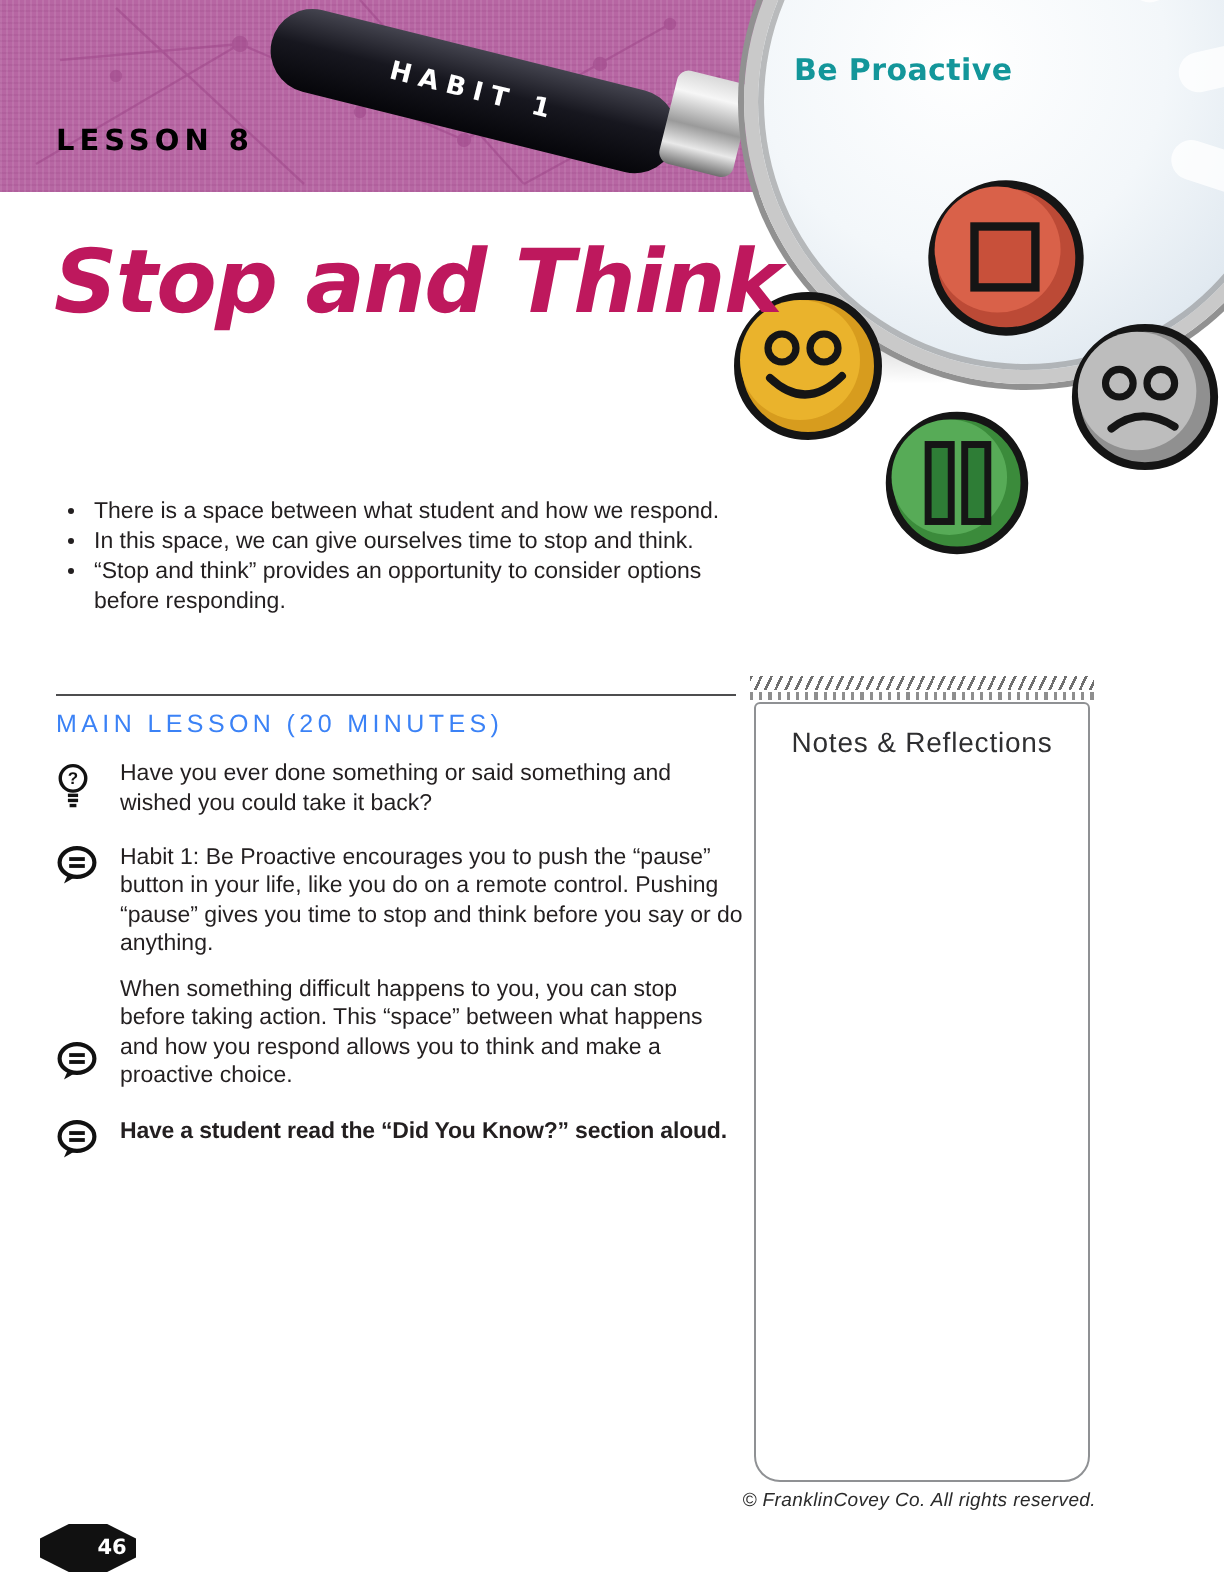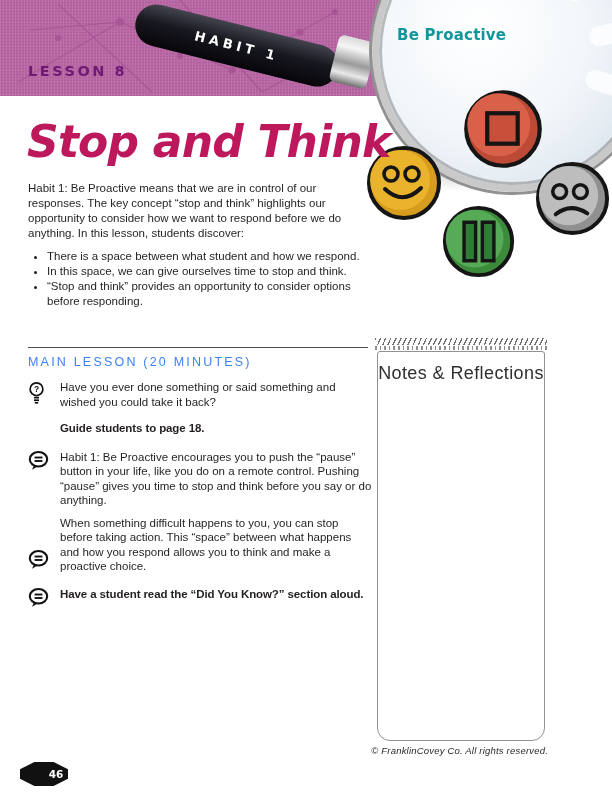--- a/index.html
+++ b/index.html
@@ -12,21 +12,21 @@
   #band{
     position:absolute;left:0;top:0;width:612px;height:96px;
     background:
       repeating-linear-gradient(90deg, rgba(255,255,255,0.08) 0 1px, rgba(0,0,0,0) 1px 3px),
       repeating-linear-gradient(0deg, rgba(110,30,90,0.09) 0 1px, rgba(0,0,0,0) 1px 3px),
       #b766a3;
   }
   #band svg{position:absolute;left:0;top:0;}
   #lesson-label{
     position:absolute;left:28px;top:63px;
-    color:#701a75;font-weight:bold;font-size:14.5px;letter-spacing:2.5px;
+    color:#000000;font-weight:bold;font-size:14.5px;letter-spacing:2.5px;
     font-family:"DejaVu Sans",sans-serif;
   }
   
   #lens-shadow1{
     position:absolute;left:378px;top:146px;width:160px;height:46px;border-radius:50%;
     background:radial-gradient(closest-side,rgba(0,0,0,0.16),rgba(0,0,0,0));
   }
   #lens-shadow2{
     position:absolute;left:500px;top:138px;width:100px;height:40px;border-radius:50%;
     background:radial-gradient(closest-side,rgba(0,0,0,0.13),rgba(0,0,0,0));
@@ -107,21 +107,21 @@
     height:3.5px;margin:1px -2px 0;
     background:repeating-linear-gradient(90deg,#8e8e8e 0 1.6px,rgba(0,0,0,0) 1.6px 4.6px);
   }
   #notes-body{
     box-sizing:border-box;height:390px;margin-top:1px;
     border:1.3px solid #8f9194;border-radius:3px 3px 13px 13px;background:#ffffff;
     text-align:center;
   }
   #notes-title{
     display:inline-block;margin-top:11px;
-    font-size:18px;color:#2f2f31;letter-spacing:0.4px;
+    font-size:14px;color:#2f2f31;letter-spacing:0.4px;
   }
   
   #page-number-badge{
     position:absolute;left:20px;top:762px;width:24px;height:24px;background:#111111;
     clip-path:polygon(30% 0%,70% 0%,100% 30%,100% 70%,70% 100%,30% 100%,0% 70%,0% 30%);
     display:flex;align-items:center;justify-content:center;
     color:#ffffff;font-size:10.5px;font-weight:bold;font-family:"DejaVu Sans",sans-serif;padding-left:24px;
   }
   #copyright{
     position:absolute;right:64px;top:745px;
@@ -188,21 +188,20 @@
   </svg>
   <svg class="sticker" id="sad-sticker" viewBox="0 0 80 80">
     <circle cx="40" cy="40" r="35" fill="#909090" stroke="#151515" stroke-width="4"></circle>
     <circle cx="36" cy="37" r="30" fill="#bdbdbd"></circle>
     <circle cx="27" cy="33" r="7" fill="none" stroke="#151515" stroke-width="3.6"></circle>
     <circle cx="48" cy="33" r="7" fill="none" stroke="#151515" stroke-width="3.6"></circle>
     <path d="M23 56 Q 38 44 55 55" fill="none" stroke="#151515" stroke-width="4" stroke-linecap="round"></path>
   </svg>
 
   <div id="page-title">Stop and Think</div>
-  <div id="intro-paragraph">Habit 1: Be Proactive means that we are in control of our responses. The key concept “stop and think” highlights our opportunity to consider how we want to respond before we do anything. In this lesson, students discover:</div>
   <ul id="intro-bullets">
     <li>There is a space between what student and how we respond.</li>
     <li>In this space, we can give ourselves time to stop and think.</li>
     <li>“Stop and think” provides an opportunity to consider options before responding.</li>
   </ul>
 
   <div id="section-divider"></div>
   <div id="main-lesson-heading">MAIN LESSON (20 MINUTES)</div>
 
   <div id="steps">
@@ -214,24 +213,20 @@
           <text x="10" y="12.5" font-size="10" font-weight="bold" text-anchor="middle" fill="#111">?</text>
           <line x1="7" y1="19" x2="13" y2="19" stroke="#111" stroke-width="2"></line>
           <line x1="7" y1="22" x2="13" y2="22" stroke="#111" stroke-width="2"></line>
           <line x1="8" y1="25" x2="12" y2="25" stroke="#111" stroke-width="2"></line>
         </svg>
       </span>
       <span class="step-text">Have you ever done something or said something and wished you could take it back?</span>
     </div>
 
 
-    <div class="step bold mb14">
-      <span class="icon-cell"></span>
-      <span class="step-text">Guide students to page 18.</span>
-    </div>
 
     <div class="step mb8">
       <span class="icon-cell">
         <svg width="21" height="20" viewBox="0 0 24 23">
           <ellipse cx="12" cy="9.5" rx="10" ry="8.3" fill="#fff" stroke="#111" stroke-width="2.4"></ellipse>
           <path d="M7 16 L4.5 21.5 L11.5 17.5 Z" fill="#111"></path>
           <line x1="7.5" y1="7.5" x2="16.5" y2="7.5" stroke="#111" stroke-width="2.2"></line>
           <line x1="7.5" y1="11.5" x2="16.5" y2="11.5" stroke="#111" stroke-width="2.2"></line>
         </svg>
       </span>

